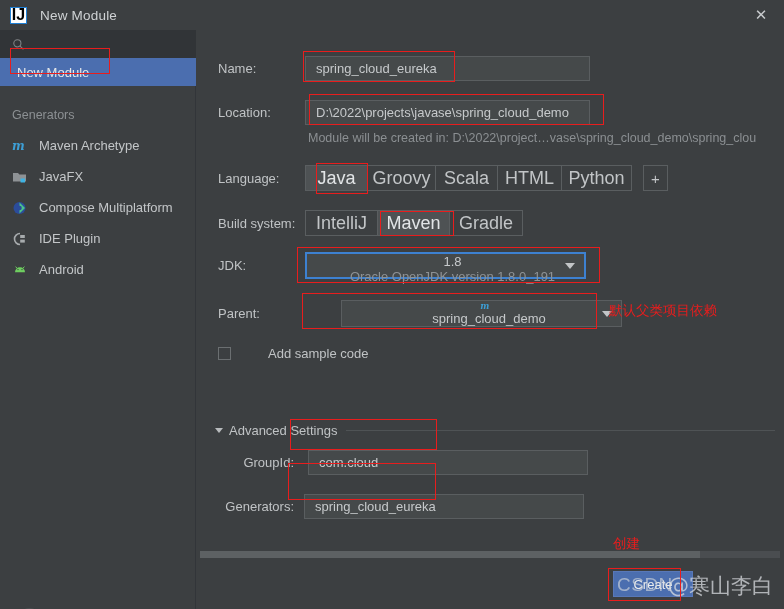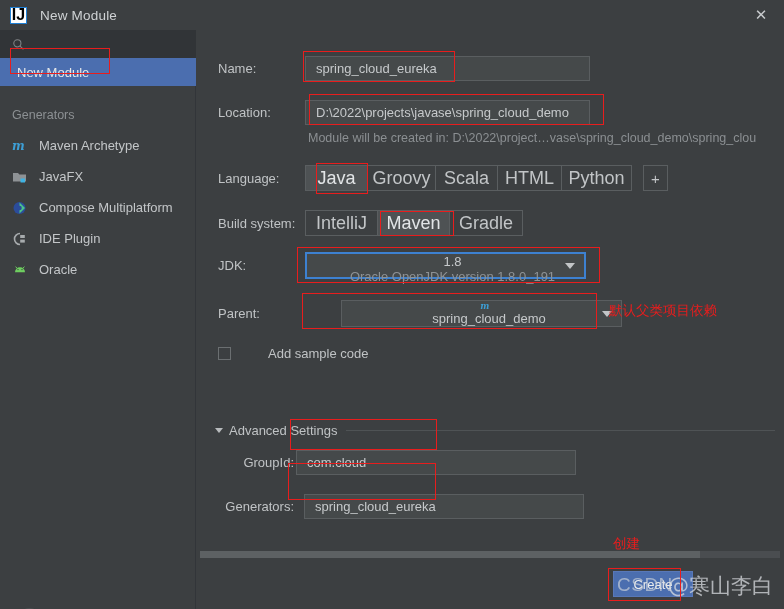--- a/index.html
+++ b/index.html
@@ -280,21 +280,21 @@
       <div class="gen-item">
         <span class="gen-icon">
           <svg width="16" height="14" viewBox="0 0 16 14">
             <path d="M3 9.2 a5 5 0 0 1 10 0 Z" fill="#6fcf60"></path>
             <circle cx="6" cy="6.6" r=".7" fill="#3c3f41"></circle>
             <circle cx="10" cy="6.6" r=".7" fill="#3c3f41"></circle>
             <line x1="3.6" y1="3.6" x2="5.1" y2="5.3" stroke="#6fcf60" stroke-width="1"></line>
             <line x1="12.4" y1="3.6" x2="10.9" y2="5.3" stroke="#6fcf60" stroke-width="1"></line>
           </svg>
         </span>
-        <span>Oracle</span>
+        <span>Android</span>
       </div>
 
     </div>
 
     <div class="help-btn">
       
     </div>
   </div>
 
   <div class="panel">
@@ -383,21 +383,21 @@
     </div>
 
     <div class="adv-row">
       <span class="adv-chevron"></span>
       <span class="adv-text">Advanced Settings</span>
       <span class="adv-line"></span>
     </div>
 
     <div class="row" style="left:21px; top:420px; width:560px;">
       <div class="flabel" style="width:76px; text-align:right;">GroupId:</div>
-      <div class="tfield" style="width:280px; margin-left:2px;">
+      <div class="tfield" style="width:280px; margin-left:14px;">
         <span>com.cloud</span>
       </div>
     </div>
 
     <div class="row" style="left:21px; top:464px; width:560px;">
       <div class="flabel" style="width:76px; text-align:right;">Generators:</div>
       <div class="tfield" style="width:280px; margin-left:10px;">
         <span>spring_cloud_eureka</span>
       </div>
     </div>

